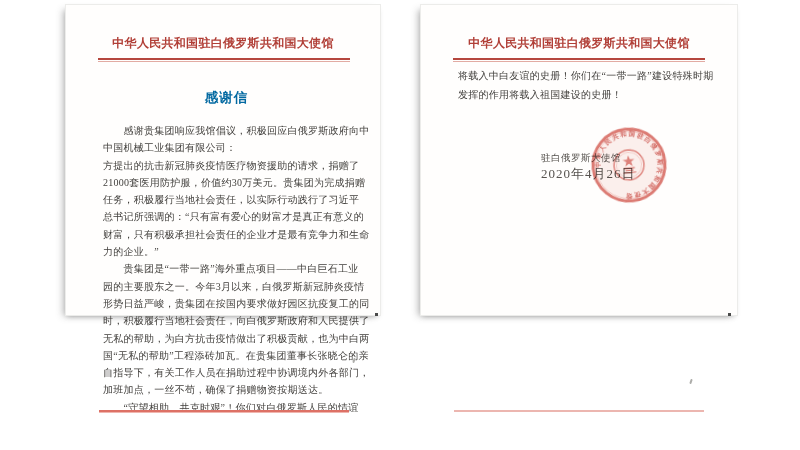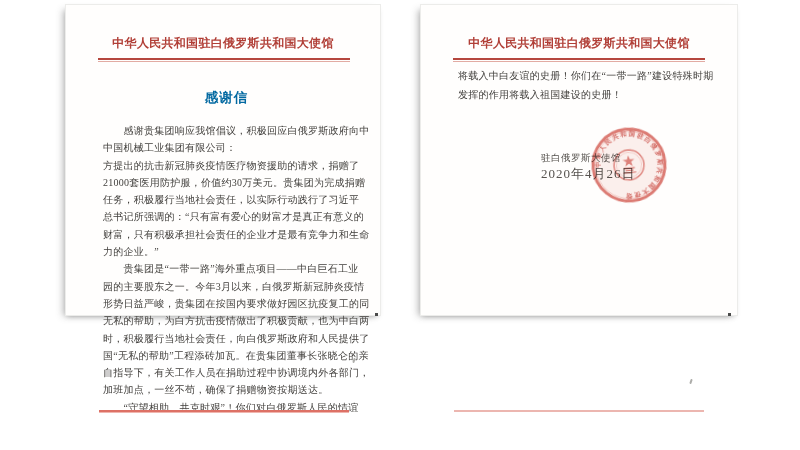--- a/index.html
+++ b/index.html
@@ -80,22 +80,22 @@
     <div class="line">中国机械工业集团有限公司：</div>
     <div class="line">方提出的抗击新冠肺炎疫情医疗物资援助的请求，捐赠了</div>
     <div class="line">21000套医用防护服，价值约30万美元。贵集团为完成捐赠</div>
     <div class="line">任务，积极履行当地社会责任，以实际行动践行了习近平</div>
     <div class="line">总书记所强调的：“只有富有爱心的财富才是真正有意义的</div>
     <div class="line">财富，只有积极承担社会责任的企业才是最有竞争力和生命</div>
     <div class="line">力的企业。”</div>
     <div class="line">　　贵集团是“一带一路”海外重点项目——中白巨石工业</div>
     <div class="line">园的主要股东之一。今年3月以来，白俄罗斯新冠肺炎疫情</div>
     <div class="line">形势日益严峻，贵集团在按国内要求做好园区抗疫复工的同</div>
+    <div class="line">时，积极履行当地社会责任，向白俄罗斯政府和人民提供了</div>
     <div class="line">无私的帮助，为白方抗击疫情做出了积极贡献，也为中白两</div>
-    <div class="line">时，积极履行当地社会责任，向白俄罗斯政府和人民提供了</div>
     <div class="line">国“无私的帮助”工程添砖加瓦。在贵集团董事长张晓仑的亲</div>
     <div class="line">自指导下，有关工作人员在捐助过程中协调境内外各部门，</div>
     <div class="line">加班加点，一丝不苟，确保了捐赠物资按期送达。</div>
     <div class="line">　　“守望相助、共克时艰”！你们对白俄罗斯人民的情谊</div>
   </div>
 
   <div class="foot-rule foot-rule-left"></div>
   <div class="corner-dot" style="right:2px;bottom:-1px;"></div>
 </div>
 

